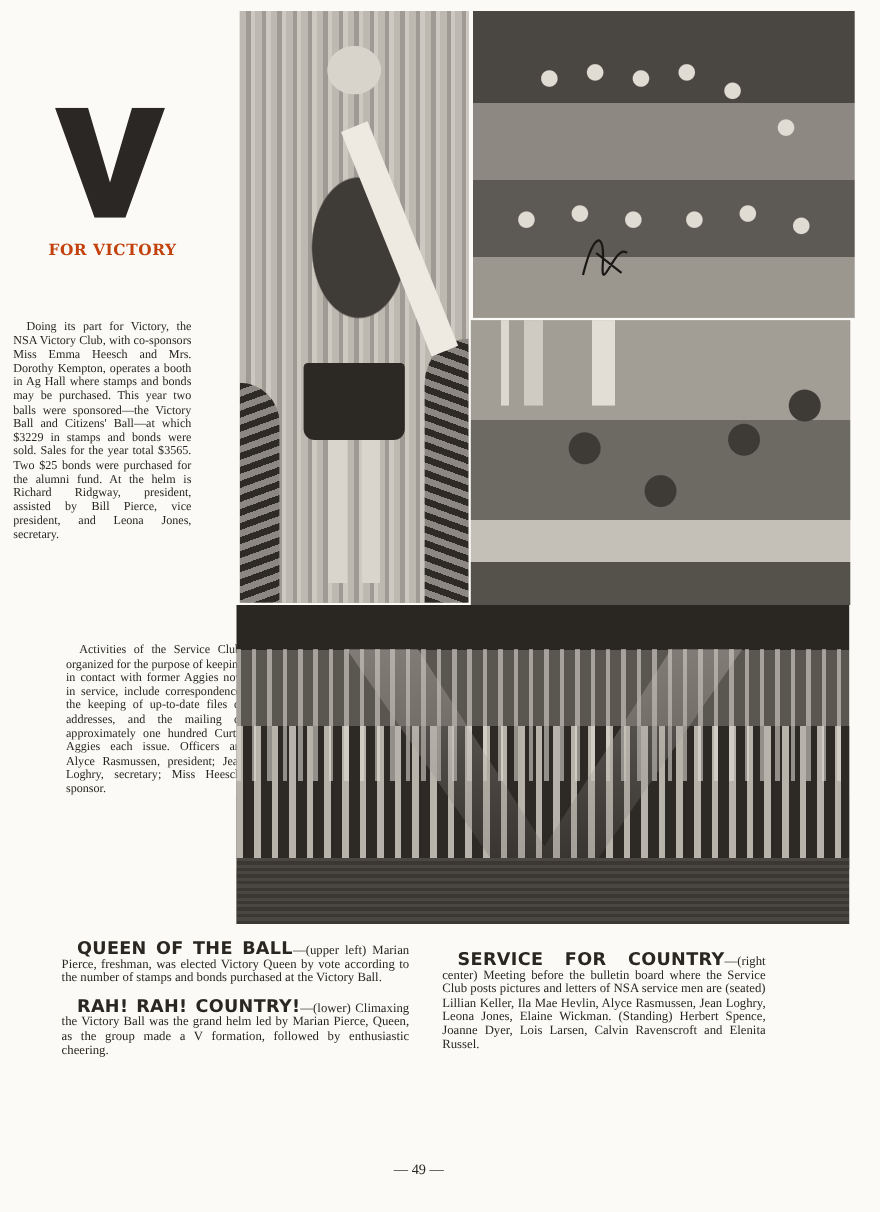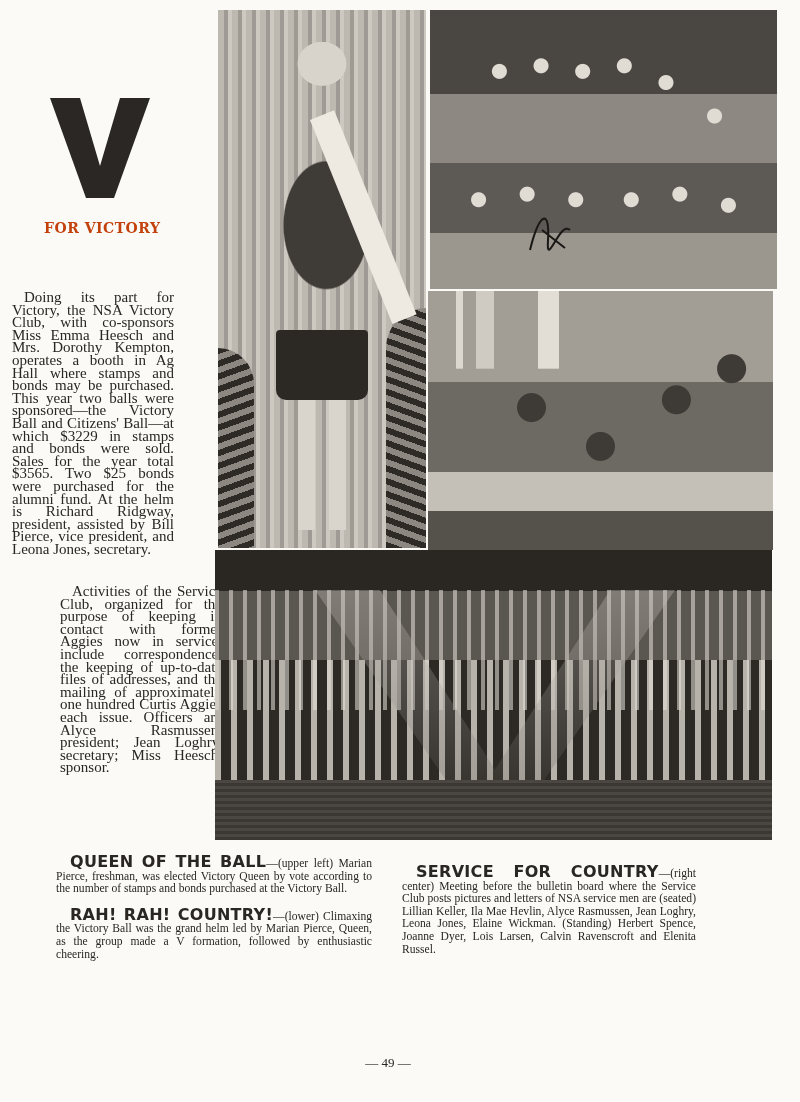--- a/index.html
+++ b/index.html
@@ -13,21 +13,21 @@
     position: absolute; left: 50px; top: 98px; width: 100px; height: 100px;
   }
   .big-v svg { width: 100%; height: 100%; display: block; }
   .for-victory {
     position: absolute; left: 44px; top: 220px; width: 120px;
     font-family: "DejaVu Serif", serif; font-weight: bold; font-size: 14px;
     letter-spacing: 0.5px; color: #c2410c;
   }
   .col-text {
     position: absolute; left: 12px; width: 162px;
-    font-size: 15px; line-height: 12.6px; text-align: justify;
+    font-size: 11px; line-height: 12.6px; text-align: justify;
     text-indent: 12px; color: #2a2622;
   }
   #para1 { top: 291px; }
   #para2 { top: 585px; margin-left: 48px; }
 
   .photo {
     position: absolute; overflow: hidden;
     background-color: #7a7670;
   }
   .photo-queen {
@@ -114,21 +114,21 @@
   .caption p { margin: 0 0 13px 0; text-indent: 14px; }
   .caption .hd {
     font-family: "DejaVu Sans", sans-serif; font-weight: bold;
     font-size: 16px; letter-spacing: 0.3px;
   }
   #captions-left { left: 56px; top: 856px; width: 316px; }
   #captions-right { left: 402px; top: 866px; width: 294px; }
   #captions-right p.cont { text-indent: 0; margin-bottom: 24px; }
 
   .page-num {
-    position: absolute; left: 358px; top: 1055px; width: 60px; text-align: center;
+    position: absolute; left: 358px; top: 1055px; width: 60px; text-align: left;
     font-size: 13px; color: #2a2622;
   }
 </style>
 </head>
 <body>
 
 <div class="big-v">
   <svg viewBox="0 0 100 100">
     <polygon points="0,0 30,0 50,68 70,0 100,0 64,100 36,100" fill="#2b2724"></polygon>
   </svg>

